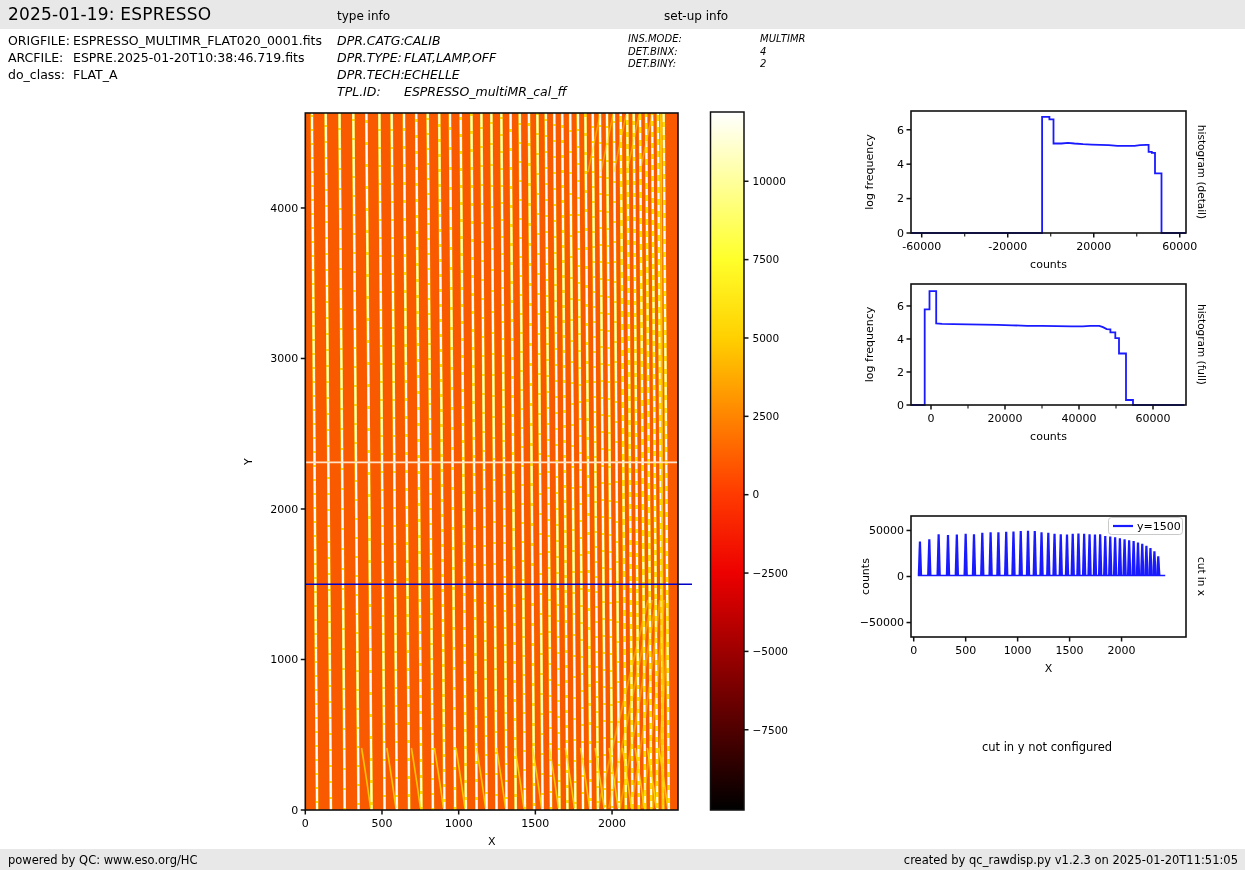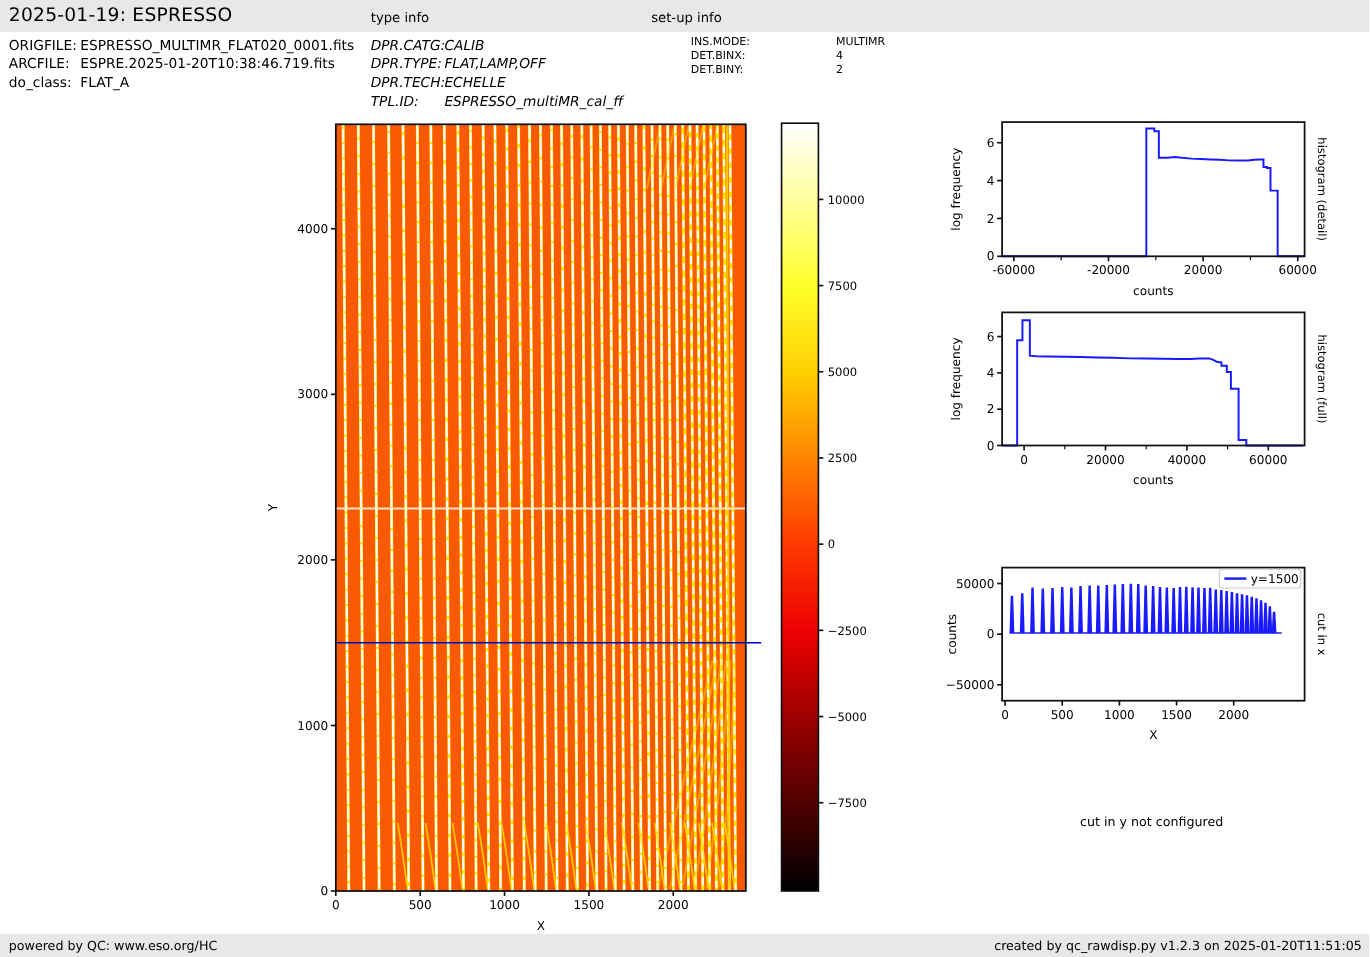--- a/index.html
+++ b/index.html
@@ -6,27 +6,27 @@
   body{
     width:1245px;height:870px;position:relative;overflow:hidden;
     background:#ffffff;font-family:"DejaVu Sans",sans-serif;color:#000;
   }
   .band{position:absolute;left:0;width:1245px;background:#e8e8e8;}
   #band-top{top:0;height:29px;}
   #band-bottom{top:849px;height:21px;}
   #page-title{position:absolute;left:8px;top:4px;font-size:17px;letter-spacing:.2px;}
   .sec-label{position:absolute;top:9px;font-size:12px;}
   #type-info-label{left:337px;}
-  #setup-info-label{left:592px;}
+  #setup-info-label{left:664px;}
   .info-block{position:absolute;font-size:12.5px;line-height:17px;white-space:nowrap;}
   #file-info{left:8px;top:32px;}
   #type-info{left:337px;top:32px;font-style:italic;}
   #file-info .lbl{display:inline-block;width:65px;}
   #type-info .lbl{display:inline-block;width:67px;}
-  #setup-info{left:628px;top:33px;font-size:10px;line-height:12.6px;}
+  #setup-info{left:628px;top:33px;font-size:10px;line-height:12.6px;font-style:italic;}
   #setup-info .lbl{display:inline-block;width:132px;}
   #footer-left{position:absolute;left:8px;top:853px;font-size:11.5px;}
   #footer-right{position:absolute;right:7px;top:853px;font-size:11.5px;}
   #charts{position:absolute;left:0;top:0;}
   svg text{fill:#000;}
 </style>
 </head>
 <body>
 
 <div class="band" id="band-top"></div>

